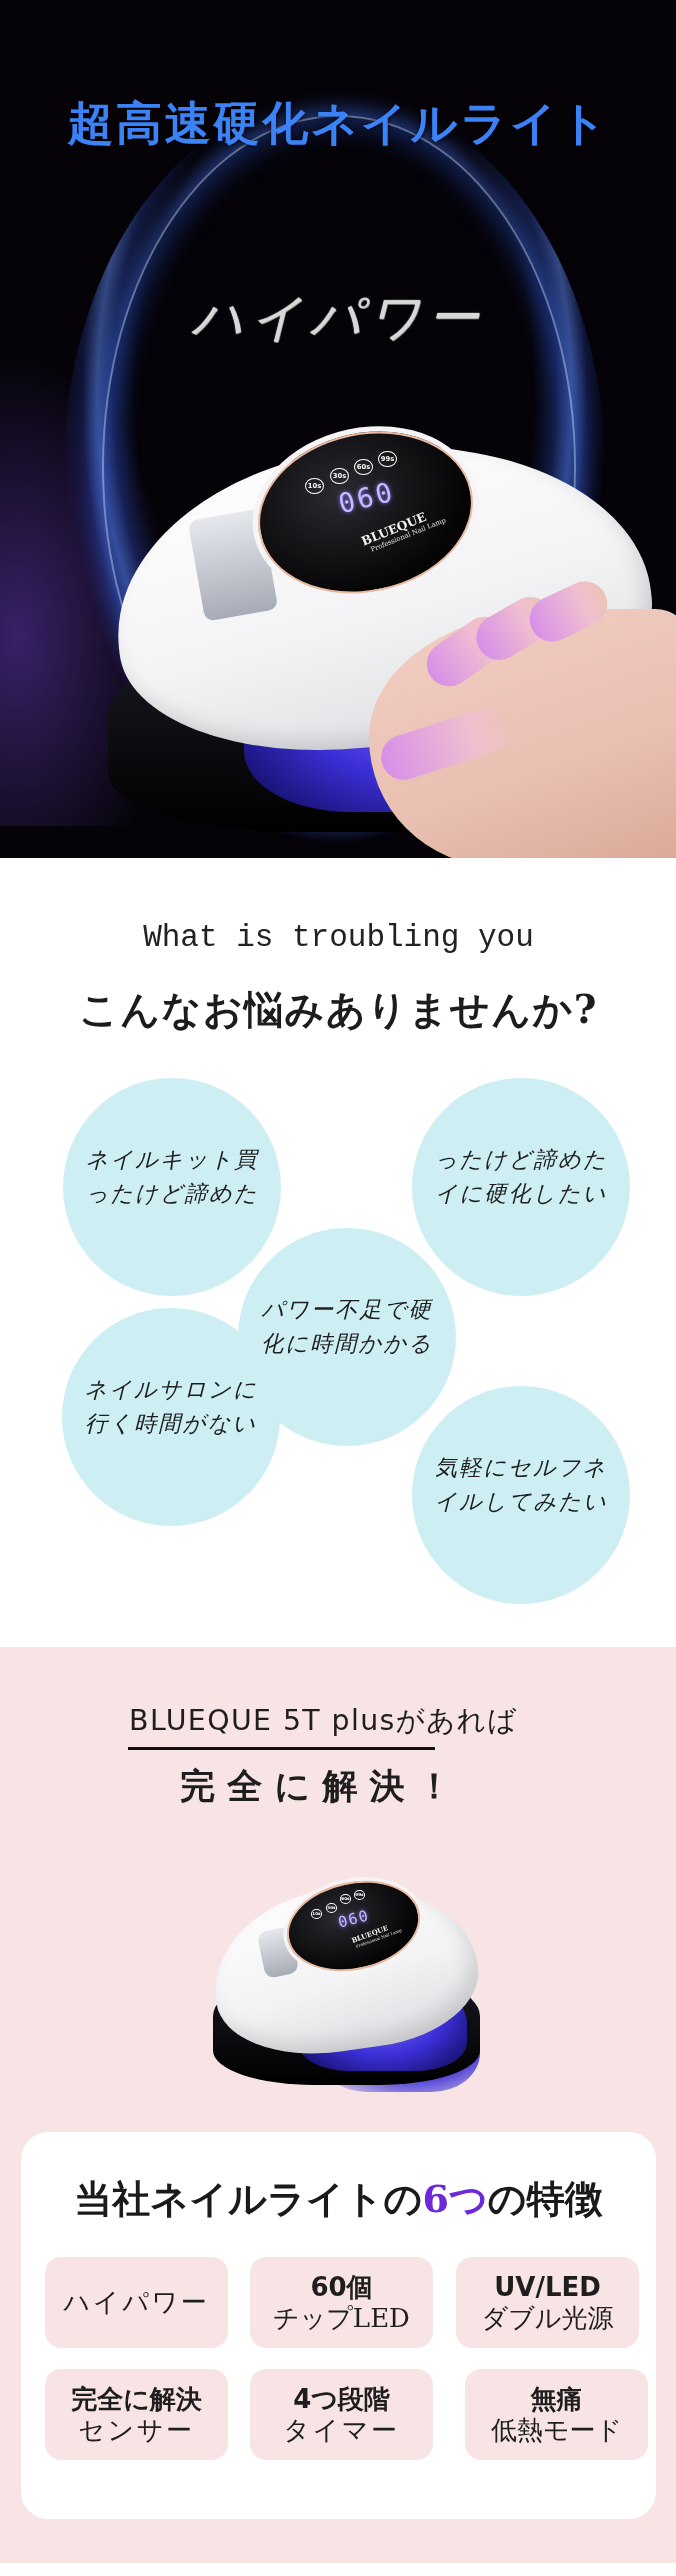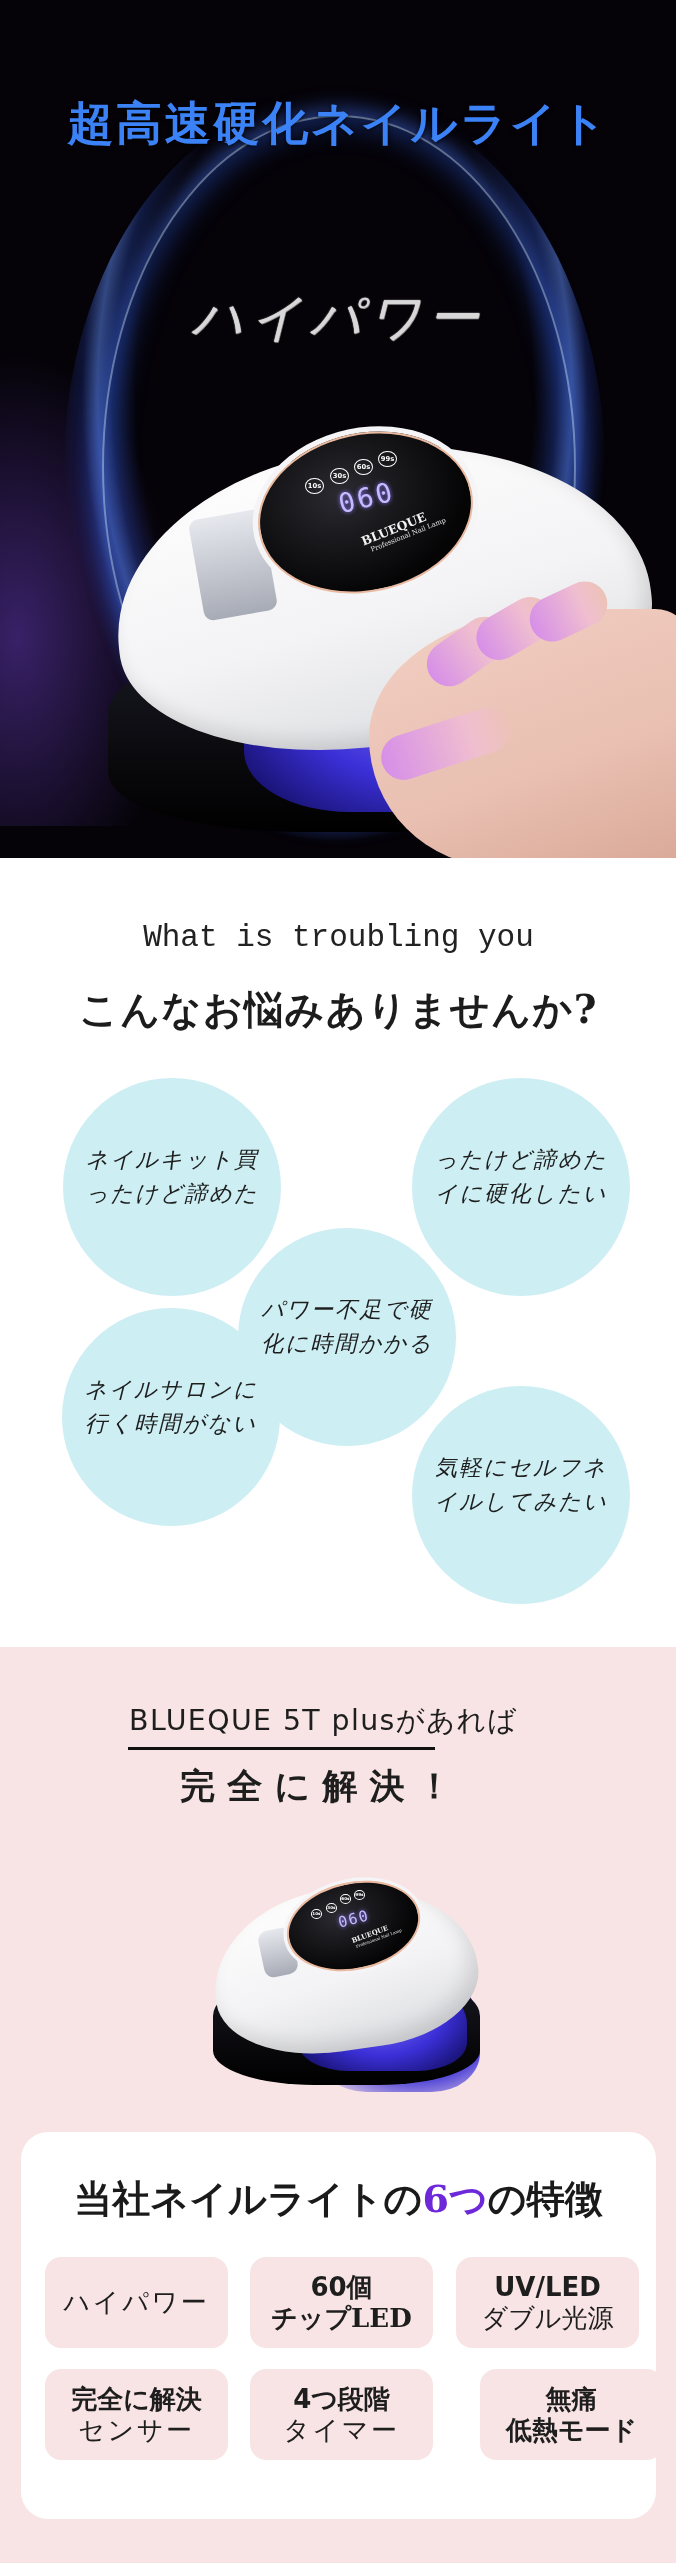--- a/index.html
+++ b/index.html
@@ -140,21 +140,21 @@
   }
   .card-title .accent { color: #6d28d9; }
   .tile {
     position: absolute; width: 183px; height: 91px; border-radius: 16.2px; background: #f8e4e4;
     display: flex; flex-direction: column; align-items: center; justify-content: center; text-align: center;
     color: #1e1e1e;
   }
   .tile .l1 { font-size: 26px; line-height: 31px; }
   .tile .l2 { font-size: 26px; line-height: 31px; }
   .tile .bold { font-family: "DejaVu Sans", sans-serif; font-weight: bold; }
-  .tile .serif { font-family: "DejaVu Serif", serif; font-weight: bold; }
+  .tile .serif { font-family: "DejaVu Serif", serif; font-weight: normal; }
   .tile .sans { font-family: "DejaVu Sans", sans-serif; font-weight: normal; }
 </style>
 </head>
 <body>
 
 <section class="hero">
   <div class="glow-left"></div>
   <div class="halo"></div>
   <div class="halo-ring"></div>
 
@@ -247,17 +247,17 @@
   <div class="l2 sans">ダブル光源</div>
 </div>
 <div class="tile" style="left:45px;top:2369px;">
   <div class="l1 bold">完全に解決</div>
   <div class="l2 sans" style="letter-spacing:2.7px;">センサー</div>
 </div>
 <div class="tile" style="left:250px;top:2369px;">
   <div class="l1 bold">4つ段階</div>
   <div class="l2 sans" style="letter-spacing:2.7px;">タイマー</div>
 </div>
-<div class="tile" style="left:480px;top:2369px;">
+<div class="tile" style="left:465px;top:2369px;">
   <div class="l1 bold">無痛</div>
   <div class="l2 serif">低熱モード</div>
 </div>
 
 
 </body></html>

